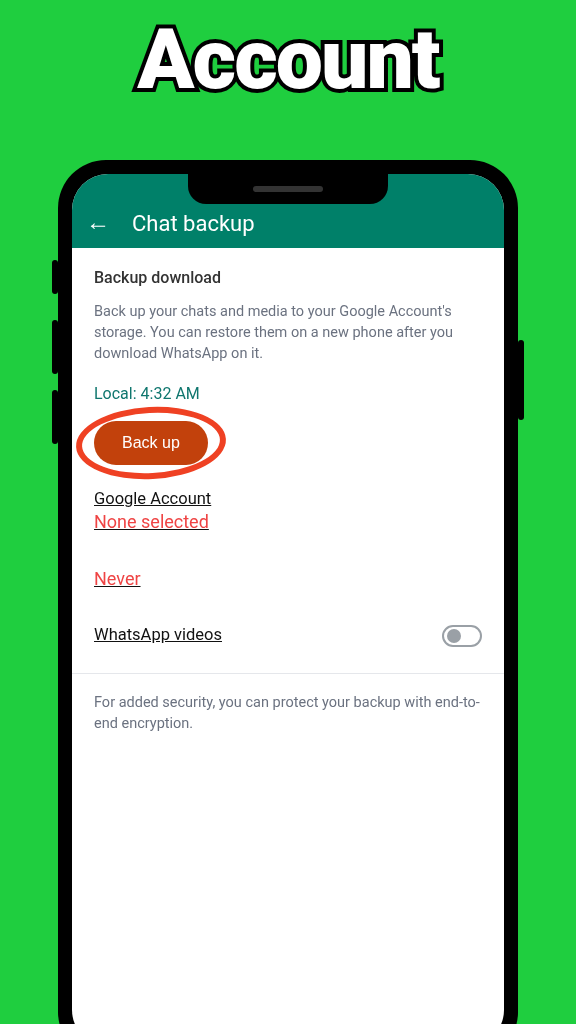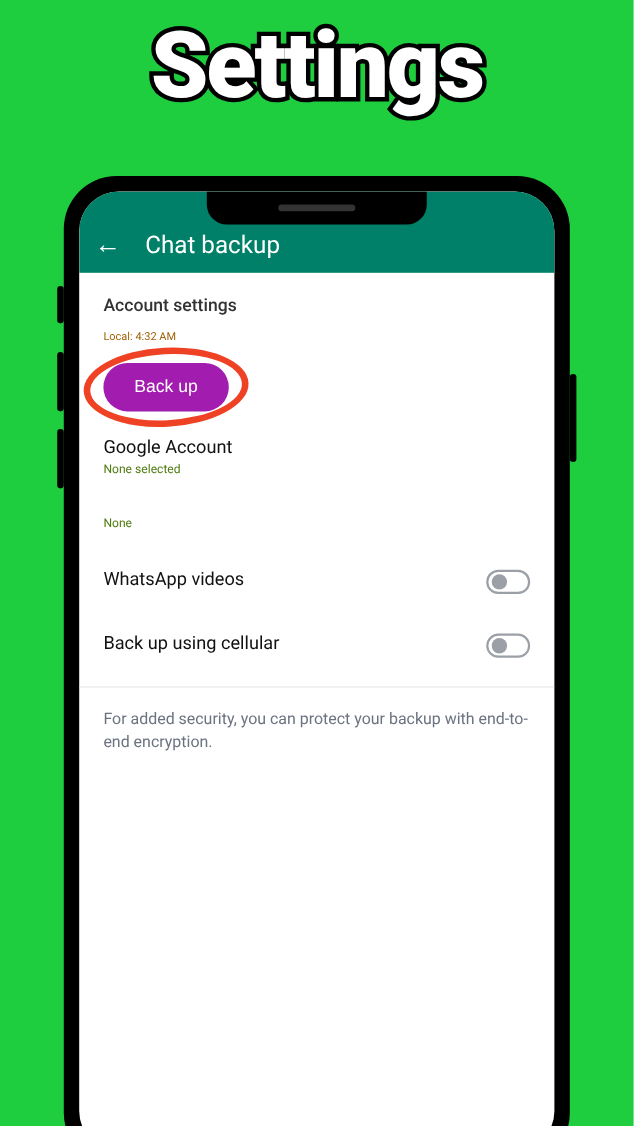--- a/index.html
+++ b/index.html
@@ -99,31 +99,31 @@
     color: #333;
     margin-bottom: 14px;
   }
   .section-desc {
     font-size: 14.5px;
     color: #6b7280;
     line-height: 1.45;
     margin-bottom: 20px;
   }
   .info-line {
-    font-size: 10px;
-    color: #a16207;
+    font-size: 16px;
+    color: #0f766e;
     margin-bottom: 4px;
   }
   .backup-wrap {
     position: relative;
     display: inline-block;
     margin: 14px 0 6px 0;
   }
   .backup-btn {
-    background: #a21caf;
+    background: #c2410c;
     color: #fff;
     border: none;
     border-radius: 28px;
     padding: 13px 28px;
     font-size: 16px;
     font-weight: 500;
     position: relative;
     z-index: 2;
   }
   .highlight-ring {
@@ -136,30 +136,31 @@
     border-radius: 50%;
     z-index: 1;
     transform: rotate(-3deg);
   }
   .setting-row {
     padding: 18px 0;
     display: flex;
     align-items: center;
     justify-content: space-between;
     gap: 12px;
+    text-decoration: underline;
   }
   .setting-text { flex: 1; }
   .setting-label {
     font-size: 16.5px;
     color: #111;
     margin-bottom: 3px;
   }
   .setting-value {
-    font-size: 11px;
-    color: #4d7c0f;
+    font-size: 18px;
+    color: #ef4444;
   }
   .toggle {
     width: 40px;
     height: 22px;
     border: 2px solid #9aa0a6;
     border-radius: 12px;
     position: relative;
     background: #fff;
   }
   .toggle-knob {
@@ -173,79 +174,72 @@
   }
   .divider {
     height: 1px;
     background: #e5e7eb;
     margin: 8px -22px 18px -22px;
   }
 </style>
 </head>
 <body>
 
-<div class="promo-title">Settings</div>
+<div class="promo-title">Account</div>
 
 <div class="phone">
   <div class="side-btn l1"></div>
   <div class="side-btn l2"></div>
   <div class="side-btn l3"></div>
   <div class="side-btn r1"></div>
 
   <div class="screen">
     <div class="notch">
       <div class="notch-speaker"></div>
     </div>
 
     <div class="app-bar">
       <span class="back-arrow">←</span>
       <span class="app-bar-title">Chat backup</span>
     </div>
 
     <div class="content">
 
-      <div class="section-title">Account settings</div>
+      <div class="section-title">Backup download</div>
+      <div class="section-desc">Back up your chats and media to your Google Account's storage. You can restore them on a new phone after you download WhatsApp on it.</div>
 
       <div class="info-line">Local: 4:32 AM</div>
 
       <div class="backup-wrap">
         <div class="highlight-ring"></div>
         <button class="backup-btn">Back up</button>
       </div>
 
       <div class="setting-row">
         <div class="setting-text">
           <div class="setting-label">Google Account</div>
           <div class="setting-value">None selected</div>
         </div>
       </div>
 
       <div class="setting-row">
         <div class="setting-text">
-          <div class="setting-value">None</div>
+          <div class="setting-value">Never</div>
         </div>
       </div>
 
       <div class="setting-row">
         <div class="setting-text">
           <div class="setting-label">WhatsApp videos</div>
         </div>
         <div class="toggle">
           <div class="toggle-knob"></div>
         </div>
       </div>
 
-      <div class="setting-row">
-        <div class="setting-text">
-          <div class="setting-label">Back up using cellular</div>
-        </div>
-        <div class="toggle">
-          <div class="toggle-knob"></div>
-        </div>
-      </div>
 
       <div class="divider"></div>
 
       <div class="section-desc">For added security, you can protect your backup with end-to-end encryption.</div>
 
     </div>
   </div>
 </div>
 
 </body></html>

